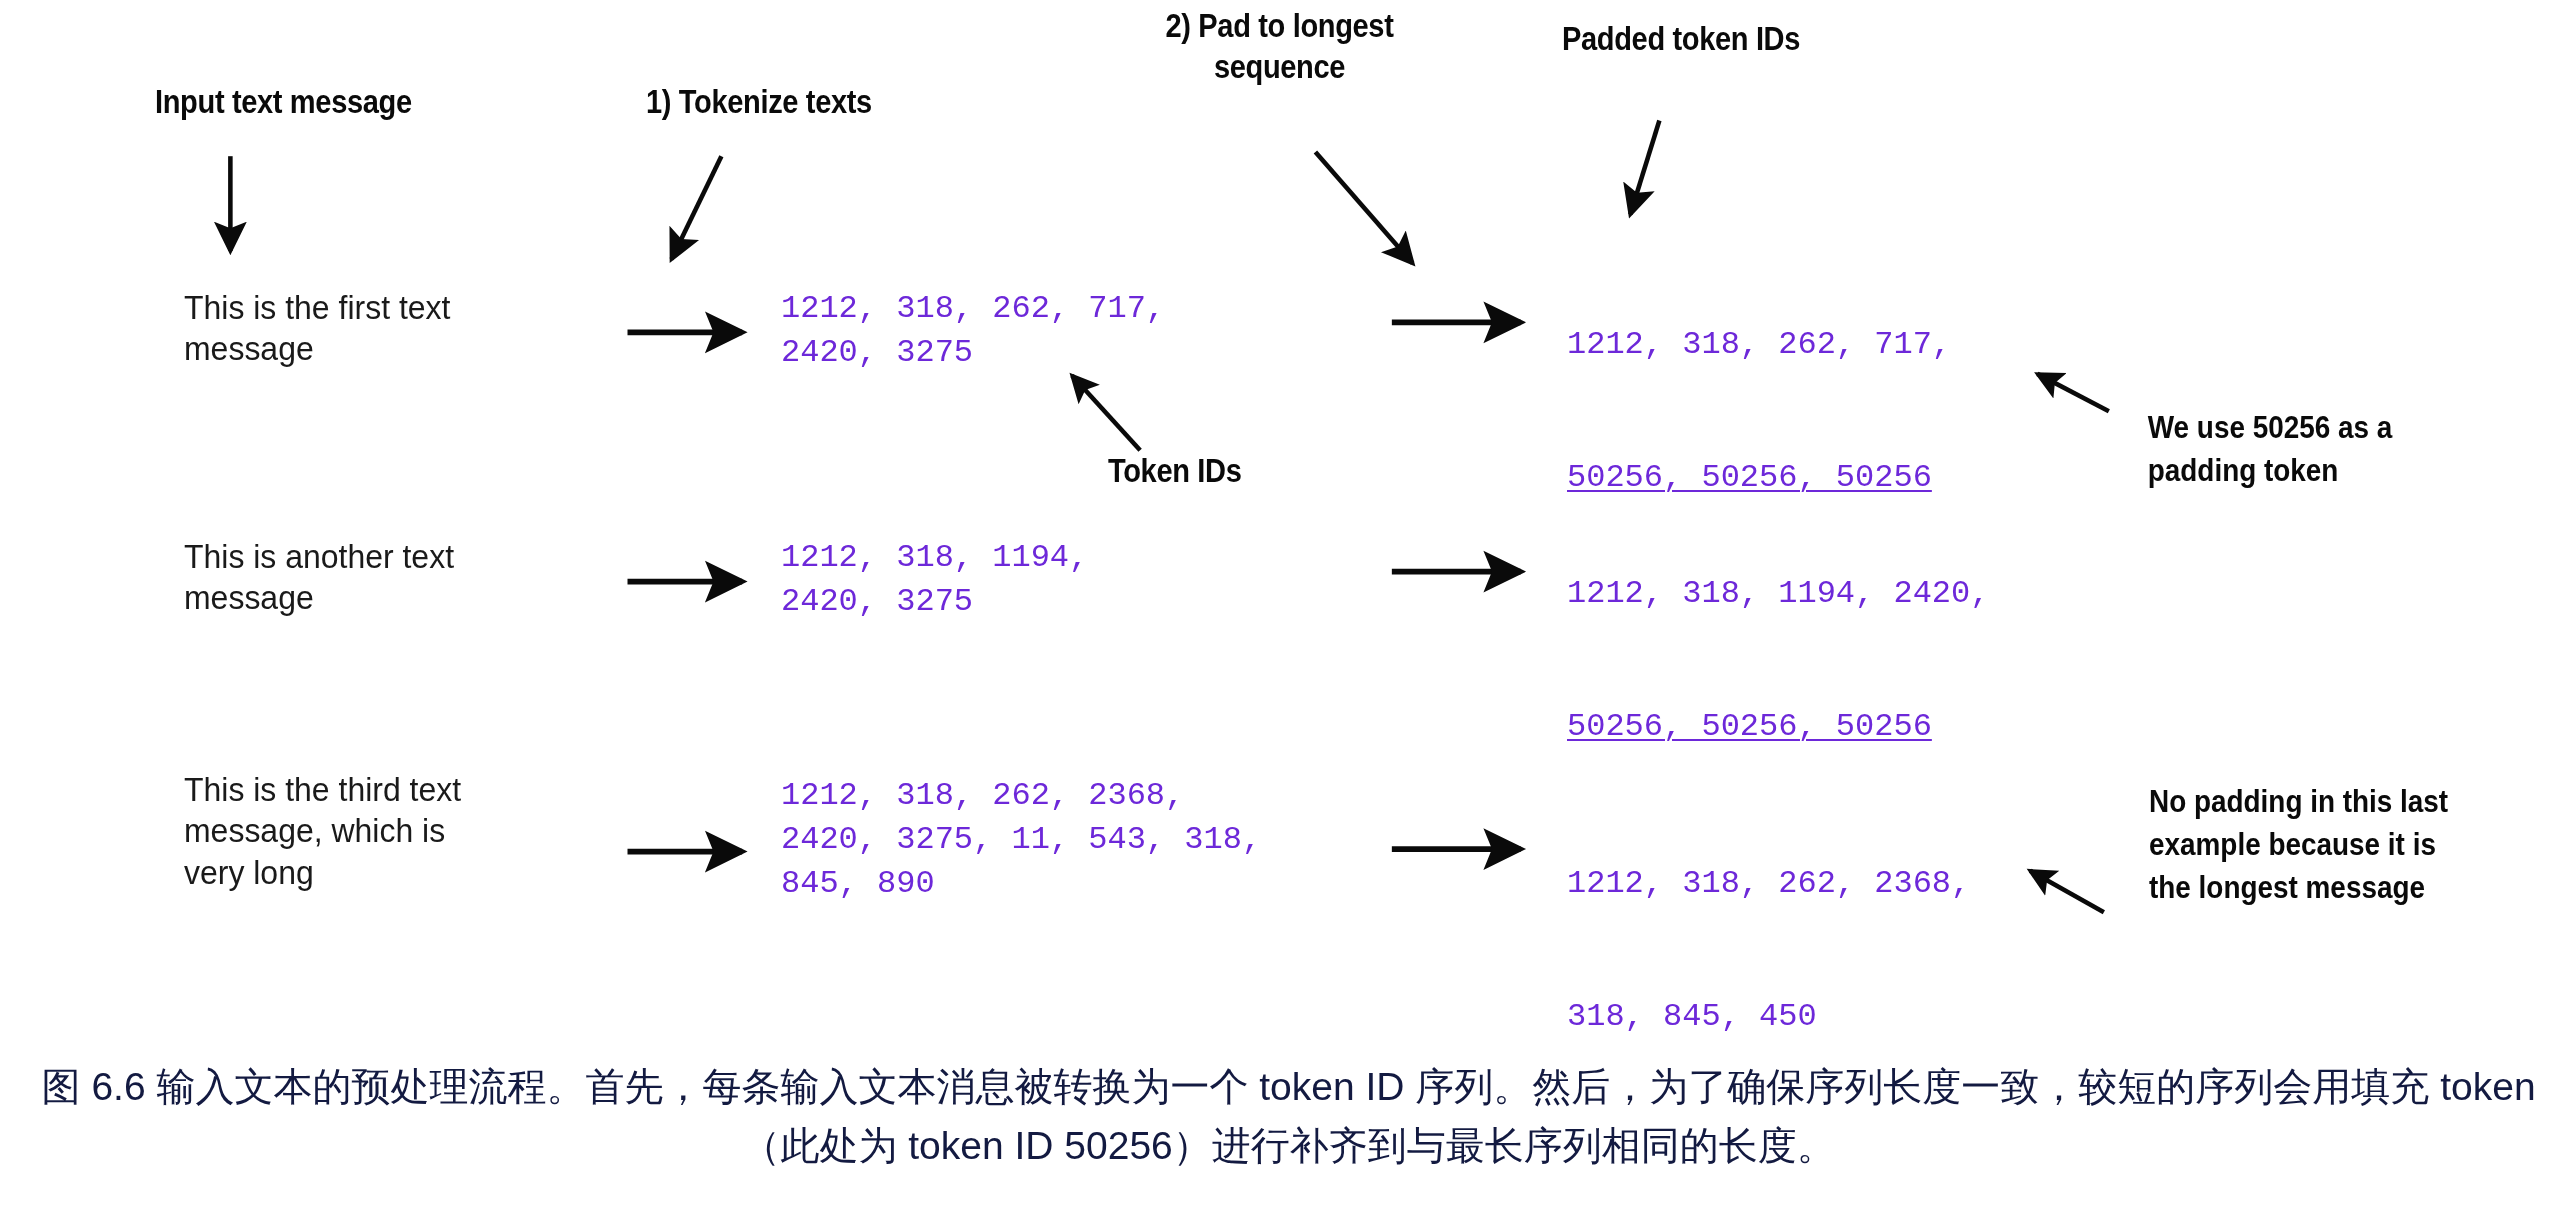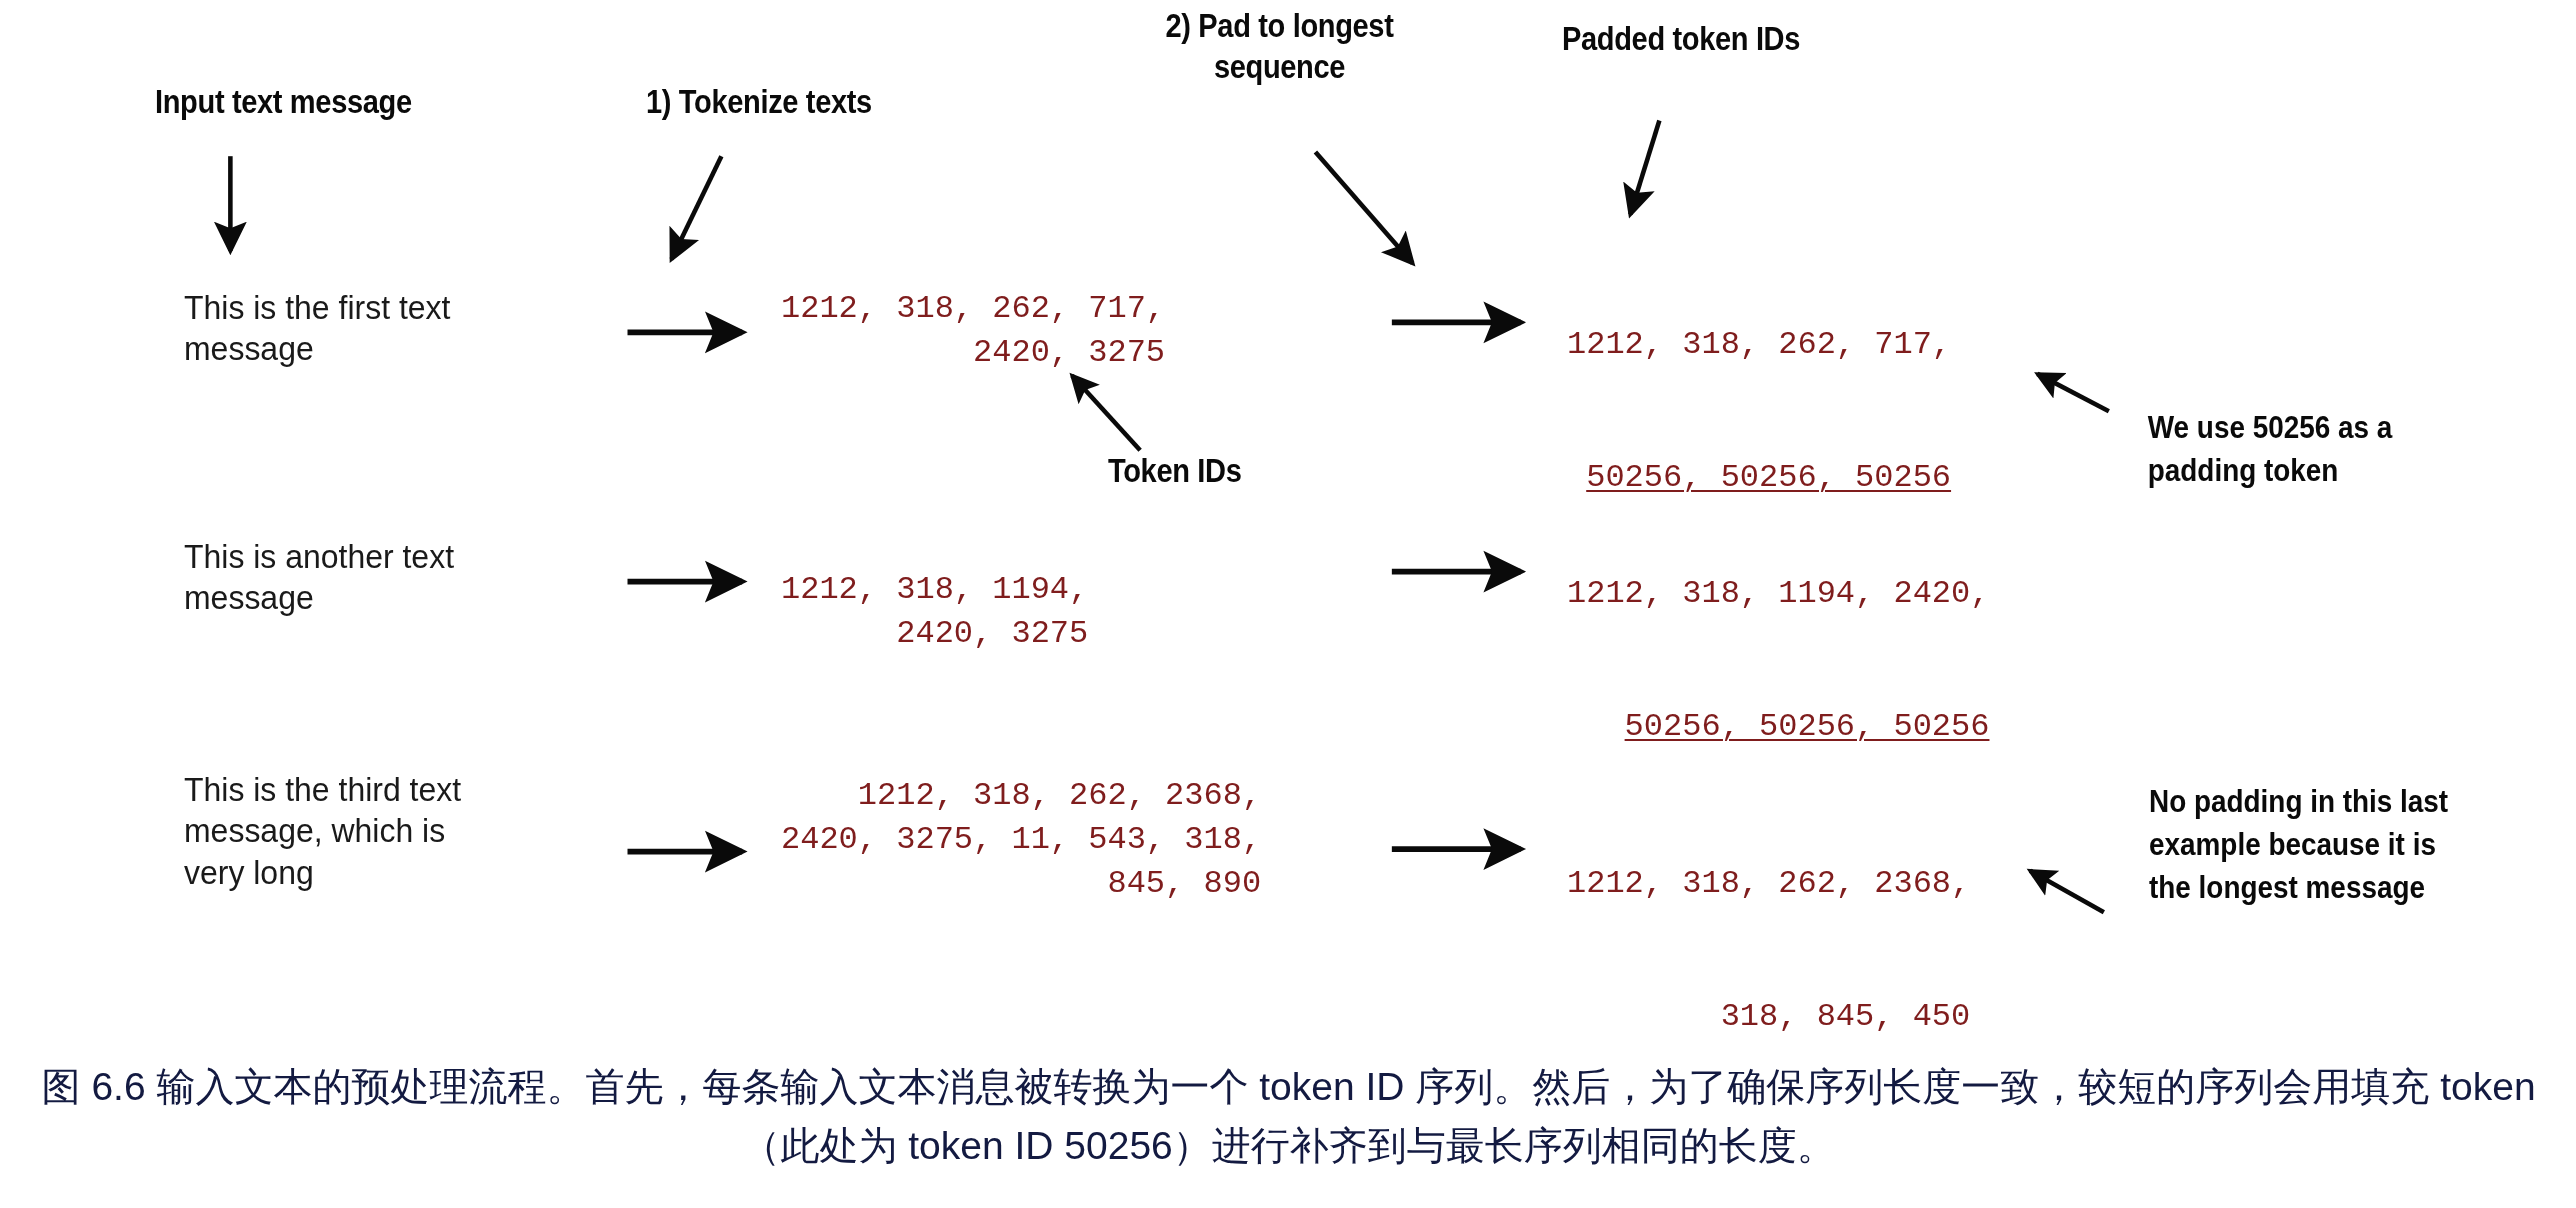--- a/index.html
+++ b/index.html
@@ -42,27 +42,26 @@
     line-height: 1.22;
     white-space: pre-line;
     transform: scaleX(0.94);
     transform-origin: left top;
   }
   
   .ids {
     position: absolute;
     font-family: "Liberation Mono", "DejaVu Sans Mono", monospace;
     font-weight: normal;
-    color: #7f1d1d;
+    color: #6d28d9;
     font-size: 32px;
     line-height: 1.38;
     white-space: pre;
     transform: scaleX(1.0);
     transform-origin: left top;
-    text-align: right;
   }
   .ids .pad {
     text-decoration: underline;
     text-decoration-thickness: 1.7px;
     text-underline-offset: 4.2px;
   }
   
   .note {
     position: absolute;
     font-family: "Liberation Sans", sans-serif;
@@ -182,21 +181,21 @@
   </div>
 
   <div class="hdr" style="left:1108px; top:450px;">Token IDs</div>
 
   <div class="note" style="left:2127px; top:407px; width:415px; text-align:left;">We use 50256 as a
 padding token</div>
 
   <div class="msg" style="left:184px; top:536px;">This is another text
 message</div>
 
-  <div class="ids" style="left:781px; top:536px;margin-top:32px;">1212, 318, 1194,
+  <div class="ids" style="left:781px; top:536px;">1212, 318, 1194,
 2420, 3275</div>
 
   <div class="ids" style="left:1567px; top:484px;">
     <div><span>1212, 318, 1194, 2420,</span></div>
     <div><span class="pad">50256, 50256, 50256</span></div>
   </div>
 
   <div class="msg" style="left:184px; top:769px;">This is the third text
 message, which is
 very long</div>

